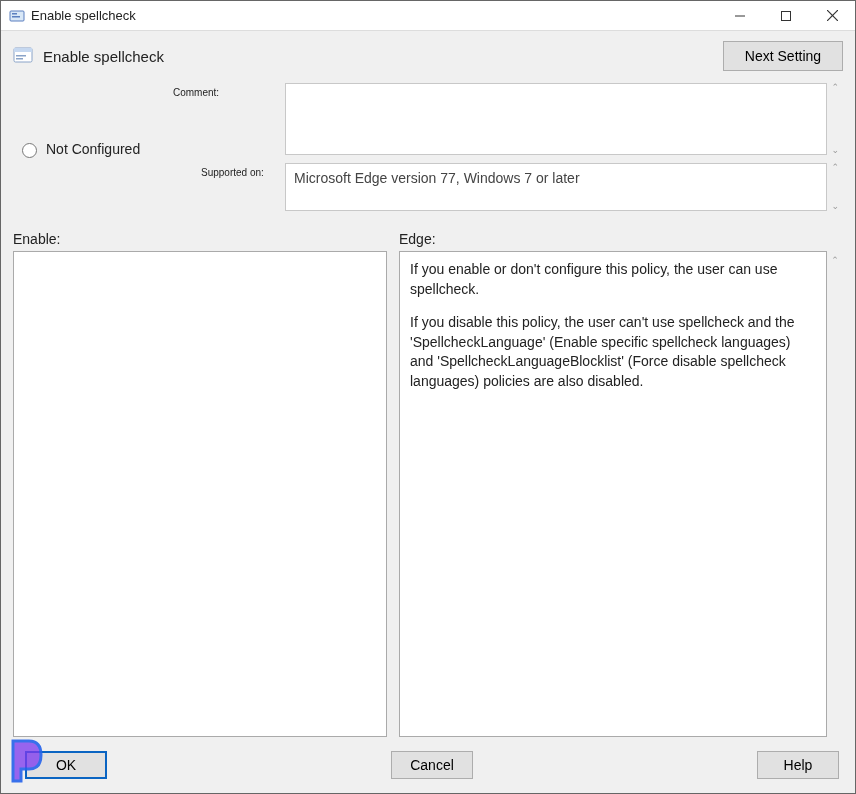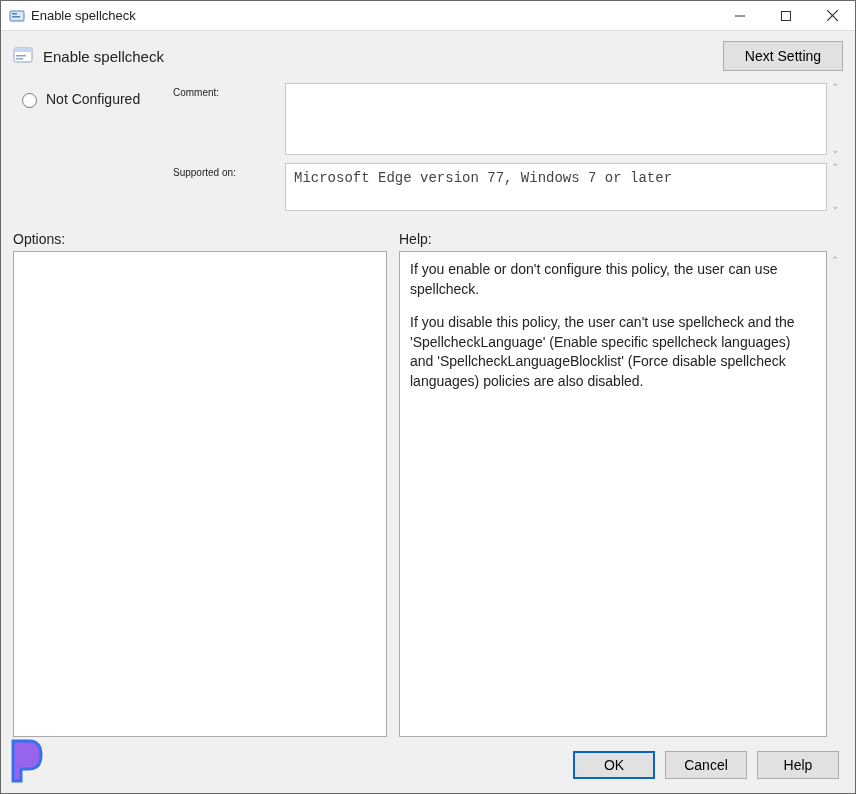--- a/index.html
+++ b/index.html
@@ -61,38 +61,38 @@
     cursor: pointer;
   }
   
   .config-area {
     display: grid;
     grid-template-columns: 156px 108px 1fr;
     padding: 6px 12px 4px 12px;
     row-gap: 8px;
     column-gap: 4px;
   }
-  .radios { grid-column: 1; display:flex; flex-direction:column; gap:14px; padding-top:4px;}
+  .radios { grid-column: 1; display:flex; flex-direction:column; gap:14px; padding-top:4px;justify-content:center;}
   .radio-row { display:flex; align-items:center; gap:6px; padding:3px 4px;}
   .radio-row input { width:15px;height:15px; }
   .highlight-red { outline: 3px solid #e53935; outline-offset: 2px; }
   .lbl-col { grid-column: 2; font-size:10px; padding-top:4px;}
   .field-col { grid-column: 3; }
   textarea.textbox, .rich-box {
     width: 100%;
     background: #fff;
     border: 1px solid #c8c8c8;
     font-family: inherit;
     font-size: 14px;
     padding: 6px 8px;
     resize: none;
     overflow-y: auto;
   }
   .comment-box { height: 72px; }
-  .supported-box { height: 48px; background:#fff; color:#444;font-family:Liberation Mono, monospace;}
+  .supported-box { height: 48px; background:#fff; color:#444;}
   .scroll-arrows {
     display:flex;flex-direction:column;justify-content:space-between;
     width:16px;
   }
   .scroll-arrows span { font-size:9px;color:#999;text-align:center;line-height:1;}
   .field-wrap { display:flex; align-items:stretch; }
   
   .lower-labels {
     display:flex;
     padding: 16px 12px 4px 12px;
@@ -122,22 +122,22 @@
     overflow-y:auto;
     line-height:1.4;
   }
   .help-panel p { margin: 0 0 14px 0; }
   .help-scroll {
     width:16px;display:flex;flex-direction:column;justify-content:flex-start;
   }
   .help-scroll span{font-size:9px;color:#999;text-align:center;padding-top:4px;}
   
   .button-row {
-    display:flex; justify-content:flex-end; gap:10px;
-    padding: 14px 16px 14px 16px;
+    display:flex; justify-content:space-between; gap:10px;
+    padding: 14px 16px 14px 24px;
   }
   .btn {
     min-width: 82px;
     height: 28px;
     padding: 0 14px;
     background:#e1e1e1;
     border:1px solid #adadad;
     font-size:14px;
     cursor:pointer;
   }
@@ -206,33 +206,33 @@
 
     <div class="lbl-col">Comment:</div>
     <div class="field-col field-wrap">
       <textarea class="textbox comment-box" style=""></textarea>
       <div class="scroll-arrows">
           <span>⌃</span>
           <span>⌄</span>
         </div>
     </div>
 
-    <div class="lbl-col" style="grid-row:2;">Supported on:</div>
+    <div class="lbl-col" style="grid-row:2;margin-left:28px;">Supported on:</div>
     <div class="field-col field-wrap" style="grid-row:2;">
       <div class="rich-box supported-box">Microsoft Edge version 77, Windows 7 or later</div>
       <div class="scroll-arrows">
           <span>⌃</span>
           <span>⌄</span>
         </div>
     </div>
   </div>
 
   <div class="lower-labels">
-    <div class="left-label">Options:</div>
-    <div class="right-label">Help:</div>
+    <div class="left-label">Enable:</div>
+    <div class="right-label">Edge:</div>
   </div>
 
   <div class="lower-panels">
     <div class="options-panel"></div>
     <div class="help-panel-wrap">
       <div class="help-panel">
         <p>If you enable or don't configure this policy, the user can use spellcheck.</p>
         <p>If you disable this policy, the user can't use spellcheck and the 'SpellcheckLanguage' (Enable specific spellcheck languages) and 'SpellcheckLanguageBlocklist' (Force disable spellcheck languages) policies are also disabled.</p>
       </div>
       <div class="help-scroll">

